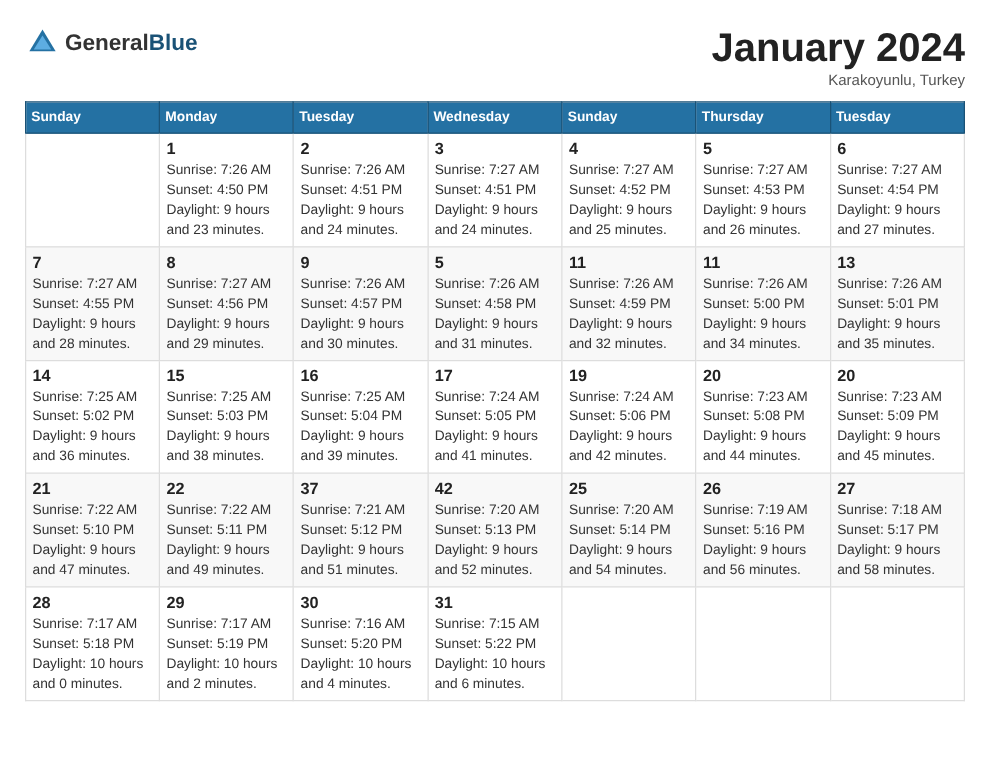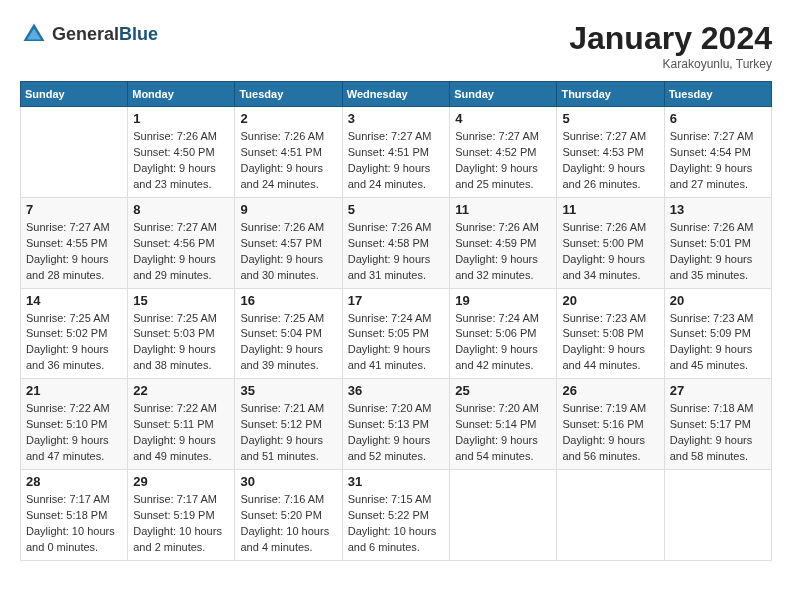--- a/index.html
+++ b/index.html
@@ -210,25 +210,25 @@
       <tr>
         <td>
           <div class="day-number">21</div>
           <div class="day-info">Sunrise: 7:22 AM<br>Sunset: 5:10 PM<br>Daylight: 9 hours and 47 minutes.</div>
         </td>
         <td>
           <div class="day-number">22</div>
           <div class="day-info">Sunrise: 7:22 AM<br>Sunset: 5:11 PM<br>Daylight: 9 hours and 49 minutes.</div>
         </td>
         <td>
-          <div class="day-number">35</div>
+          <div class="day-number">37</div>
           <div class="day-info">Sunrise: 7:21 AM<br>Sunset: 5:12 PM<br>Daylight: 9 hours and 51 minutes.</div>
         </td>
         <td>
-          <div class="day-number">36</div>
+          <div class="day-number">42</div>
           <div class="day-info">Sunrise: 7:20 AM<br>Sunset: 5:13 PM<br>Daylight: 9 hours and 52 minutes.</div>
         </td>
         <td>
           <div class="day-number">25</div>
           <div class="day-info">Sunrise: 7:20 AM<br>Sunset: 5:14 PM<br>Daylight: 9 hours and 54 minutes.</div>
         </td>
         <td>
           <div class="day-number">26</div>
           <div class="day-info">Sunrise: 7:19 AM<br>Sunset: 5:16 PM<br>Daylight: 9 hours and 56 minutes.</div>
         </td>

